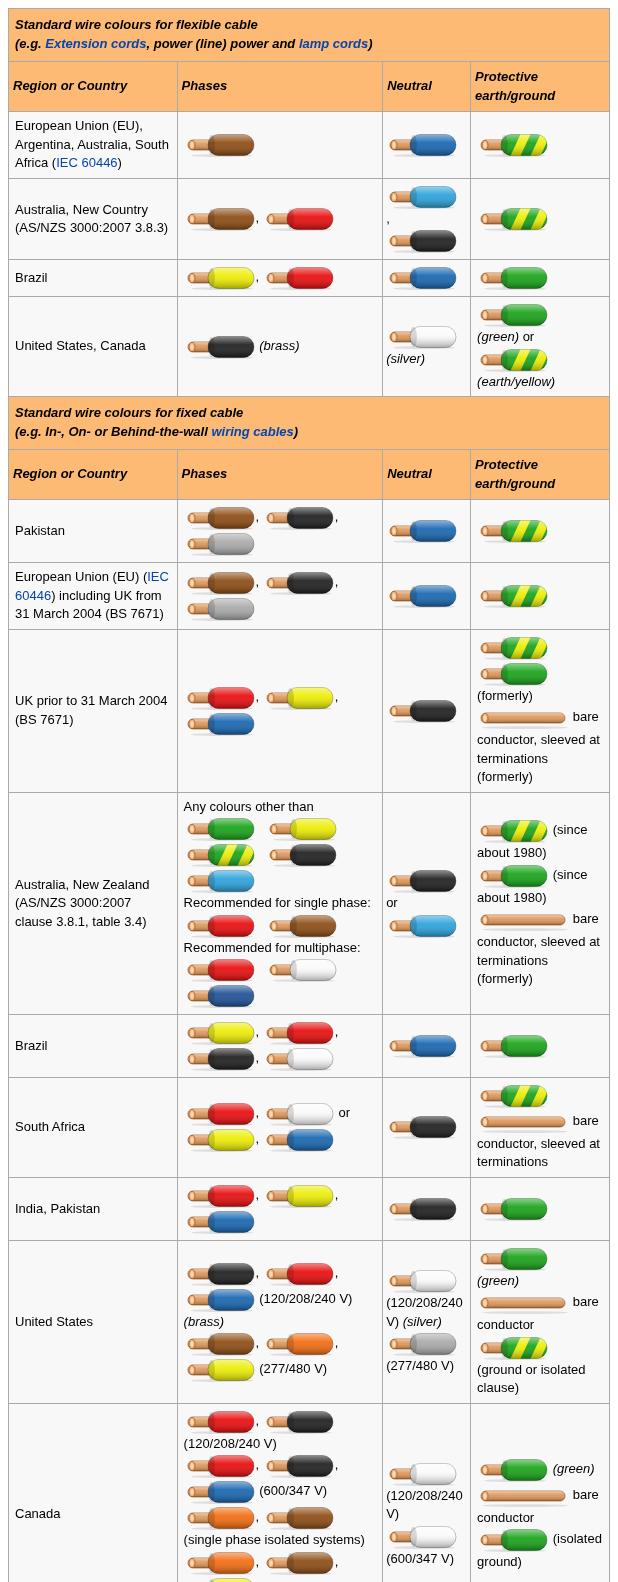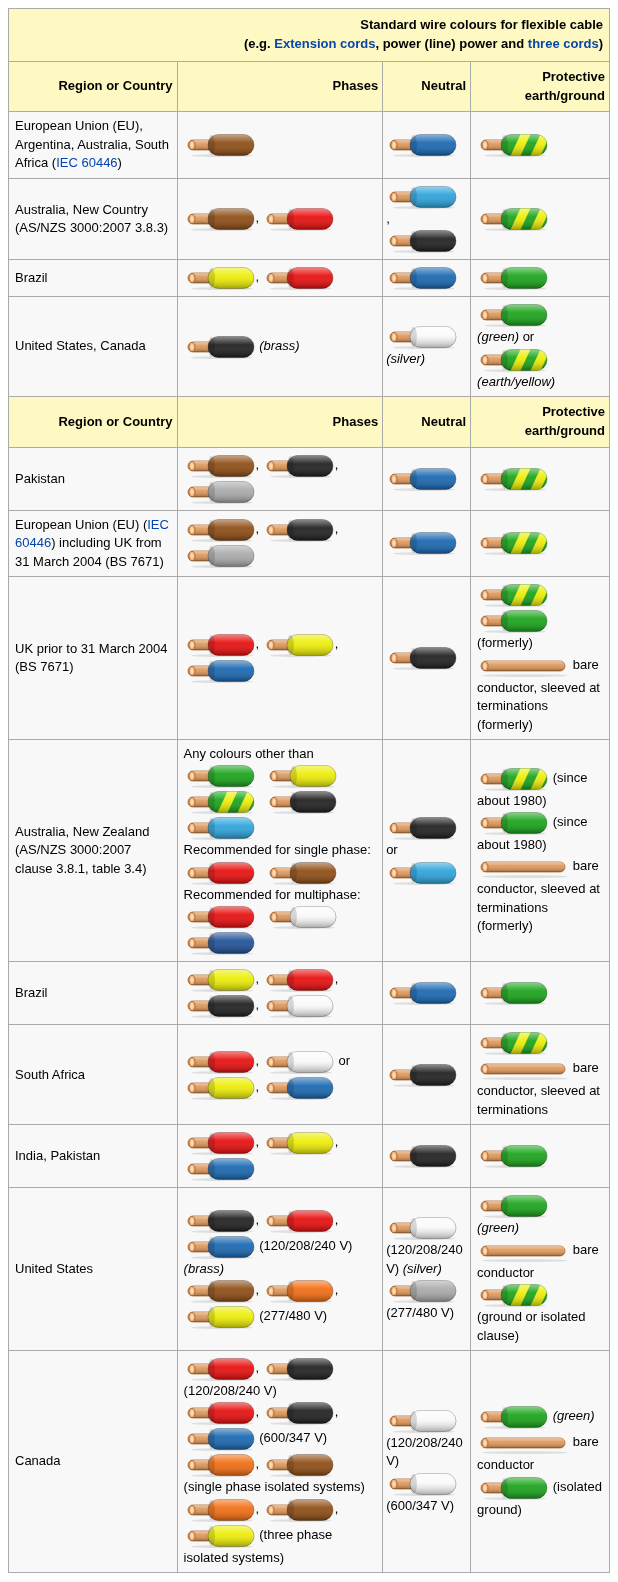--- a/index.html
+++ b/index.html
@@ -1,20 +1,20 @@
 <!DOCTYPE html>
 <html style="background: rgb(255, 255, 255);"><head>
 <meta charset="utf-8">
 <style>
   html,body{margin:0;padding:0;background:#ffffff;color:#000;
     font-family:"Liberation Sans","DejaVu Sans",sans-serif;font-size:13px;}
   .wrap{padding:8px;}
   table.wiretable{border-collapse:collapse;width:602px;background:#f8f8f8;}
   .wiretable th,.wiretable td{border:1px solid #aaaaaa;}
-  .wiretable th{background:#fef9c3;font-weight:bold;text-align:right;padding:6px 4px;line-height:1.45;}
+  .wiretable th{background:#fdba74;font-weight:bold;text-align:left;padding:6px 4px;line-height:1.45;font-style:italic;}
   th.section-hdr{padding:7px 6px;}
   th.section-hdr .sub{font-weight:bold;}
   .wiretable td{padding:5px 6px;vertical-align:middle;line-height:1.42;overflow-wrap:break-word;}
   .wiretable td.neutral-td{padding:5px 3px;}
   a.wlink{color:#0645ad;text-decoration:none;cursor:pointer;font-weight:inherit;}
   .wire{display:inline-block;vertical-align:middle;line-height:0;margin:1px 0;}
   .wire svg{display:block;}
   .gap{display:inline-block;width:10px;}
   i{font-style:italic;}
 </style>
@@ -39,21 +39,21 @@
     <colgroup>
       <col style="width:169px">
         <col style="width:206px">
         <col style="width:88px">
         <col style="width:139px">
     </colgroup>
     <tbody id="tbody">
         <tr>
           <th colspan="4" class="section-hdr">
             <div>Standard wire colours for flexible cable</div>
-            <div class="sub"><span>(e.g. </span><a class="wlink" href="#">Extension cords</a><span>, power (line) power and </span><a class="wlink" href="#">three cords</a><span>)</span></div>
+            <div class="sub"><span>(e.g. </span><a class="wlink" href="#">Extension cords</a><span>, power (line) power and </span><a class="wlink" href="#">lamp cords</a><span>)</span></div>
           </th>
         </tr>
         <tr>
           <th>Region or Country</th>
           <th>Phases</th>
           <th>Neutral</th>
           <th>Protective earth/ground</th>
         </tr>
         <tr>
           <td><span>European Union (EU), Argentina, Australia, South Africa (</span><a class="wlink" href="#">IEC 60446</a><span>)</span></td>
@@ -227,20 +227,26 @@
                 <ellipse cx="8" cy="12" rx="3" ry="4.6" fill="#F2B27D" stroke="#9C5A20" stroke-width="0.7"></ellipse>
                 <ellipse cx="8" cy="12" rx="1.6" ry="2.7" fill="#FBDDBA"></ellipse>
                 <rect x="24" y="1.5" width="46" height="21" rx="10.5" fill="#16A316" stroke="rgba(0,0,0,0.38)" stroke-width="0.7"></rect>
                 <g clip-path="url(#insClip)">
                   <path d="M32 26 L45 -2 L55 -2 L42 26 Z" fill="#EDED02"></path>
                   <path d="M52 26 L65 -2 L75 -2 L62 26 Z" fill="#EDED02"></path>
                 </g>
                 <rect x="24" y="1.5" width="46" height="21" rx="10.5" fill="url(#shadeV)"></rect>
                 <ellipse cx="27.5" cy="12" rx="3.4" ry="10.2" fill="rgba(0,0,0,0.14)"></ellipse>
               </svg></span><br><i>(earth/yellow)</i></td>
+        </tr>
+        <tr>
+          <th colspan="4" class="section-hdr">
+            <div>Standard wire colours for fixed cable</div>
+            <div class="sub"><span>(e.g. In-, On- or Behind-the-wall </span><a class="wlink" href="#">wiring cables</a><span>)</span></div>
+          </th>
         </tr>
         <tr>
           <th>Region or Country</th>
           <th>Phases</th>
           <th>Neutral</th>
           <th>Protective earth/ground</th>
         </tr>
         <tr>
           <td><span>Pakistan</span></td>
           <td><span class="wire"><svg viewBox="0 0 72 24" width="72" height="24">

